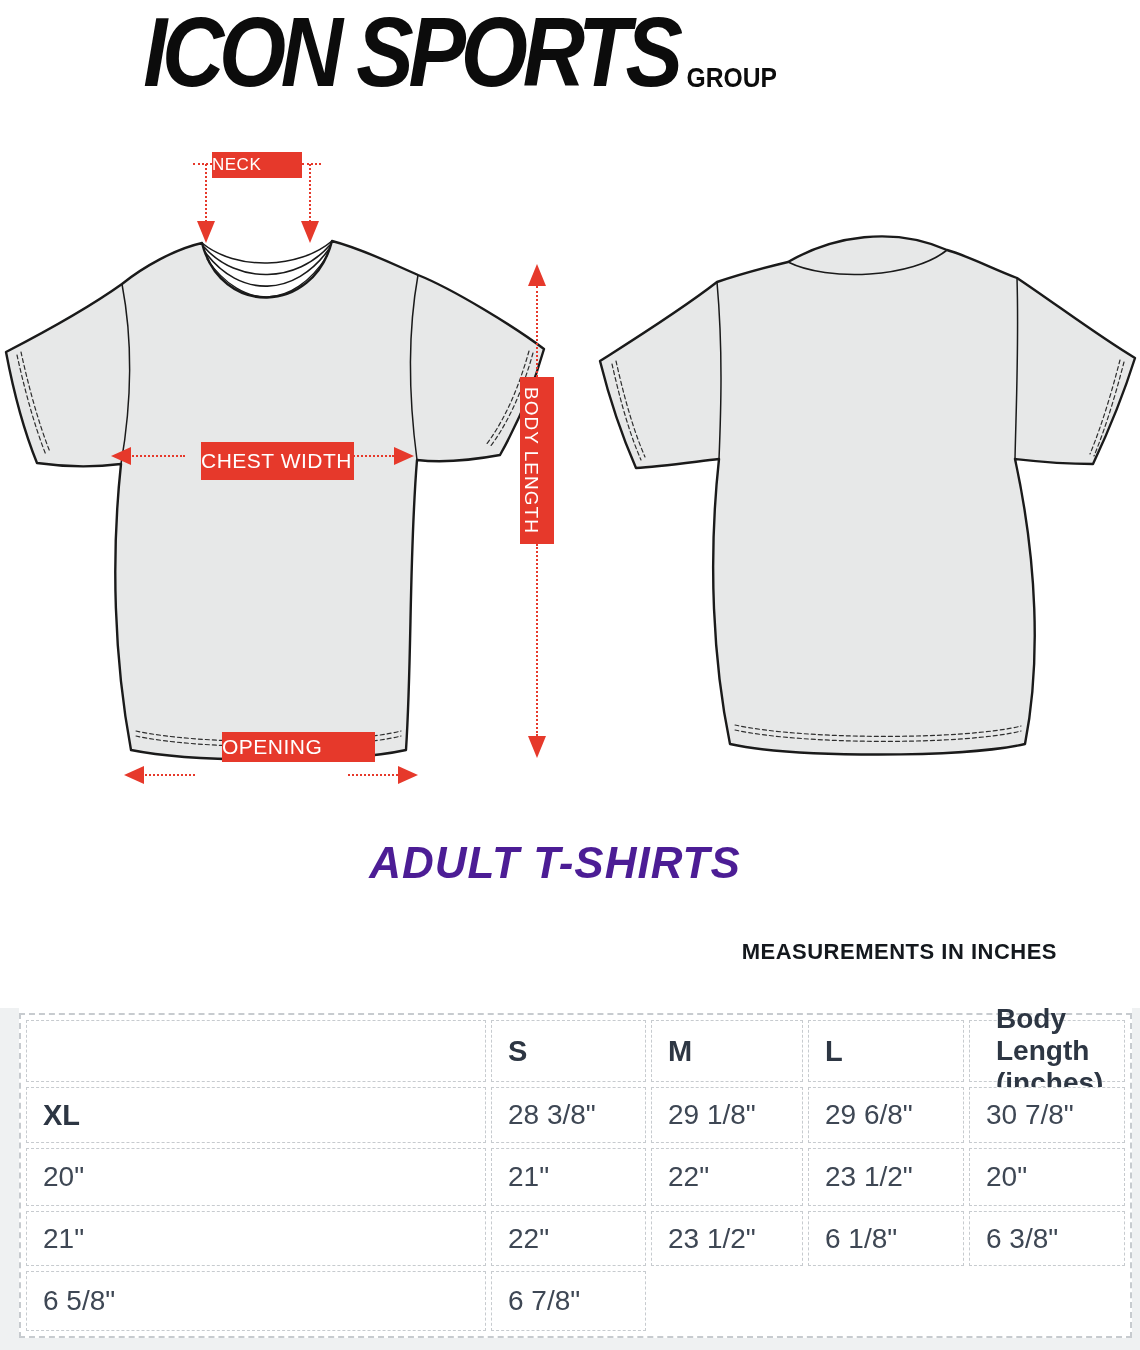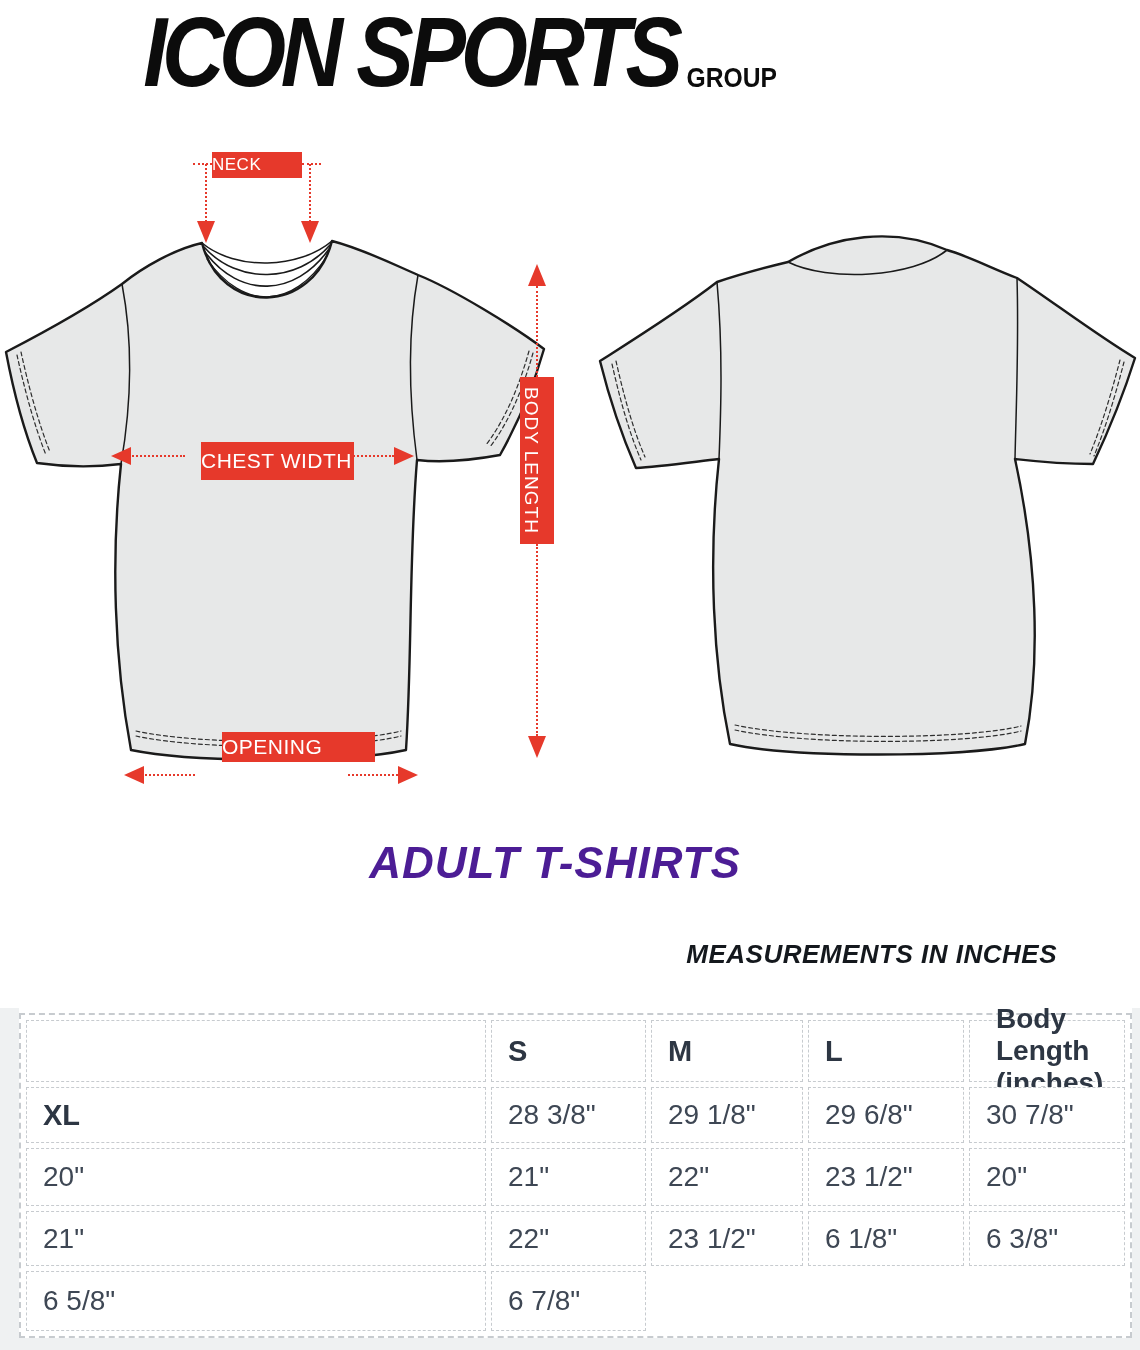--- a/index.html
+++ b/index.html
@@ -26,22 +26,22 @@
   .dot-v { position:absolute; width:0; border-left:2.5px dotted var(--red); z-index:5; }
   .arr { position:absolute; width:0; height:0; z-index:6; }
   .arr.down  { border-left:9px solid transparent; border-right:9px solid transparent; border-top:22px solid var(--red); }
   .arr.up    { border-left:9px solid transparent; border-right:9px solid transparent; border-bottom:22px solid var(--red); }
   .arr.left  { border-top:9px solid transparent; border-bottom:9px solid transparent; border-right:20px solid var(--red); }
   .arr.right { border-top:9px solid transparent; border-bottom:9px solid transparent; border-left:20px solid var(--red); }
 
   
   .title { position:absolute; left:0; top:838px; width:1110px; text-align:center;
            font-style:italic; font-weight:700; font-size:44px; letter-spacing:1px; color:#4c1d95; }
-  .subtitle { position:absolute; right:83px; top:939px; font-style:italic; font-weight:700;
-              font-size:26px; letter-spacing:.5px; color:#14181d; }
+  .subtitle { position:absolute; right:83px; top:939px; font-weight:700;
+              font-size:22px; letter-spacing:.5px; color:#14181d; }
 
   
   .strip { position:absolute; background:#eff1f2; }
   .table-outer { position:absolute; left:19px; top:1013px; width:1113px; height:325px;
                  border:2px dashed #c7cbcf; background:#fff; padding:5px; }
   .size-grid { display:grid; width:100%; height:100%;
                grid-template-columns:460px 155px 152px 156px auto;
                grid-template-rows:62px 56px 58px 55px auto; gap:5px; }
   .cell { border:1.5px dashed #c7cbcf; display:flex; align-items:center;
           padding-left:16px; font-size:28px; color:#3e4754; background:#fff; }

